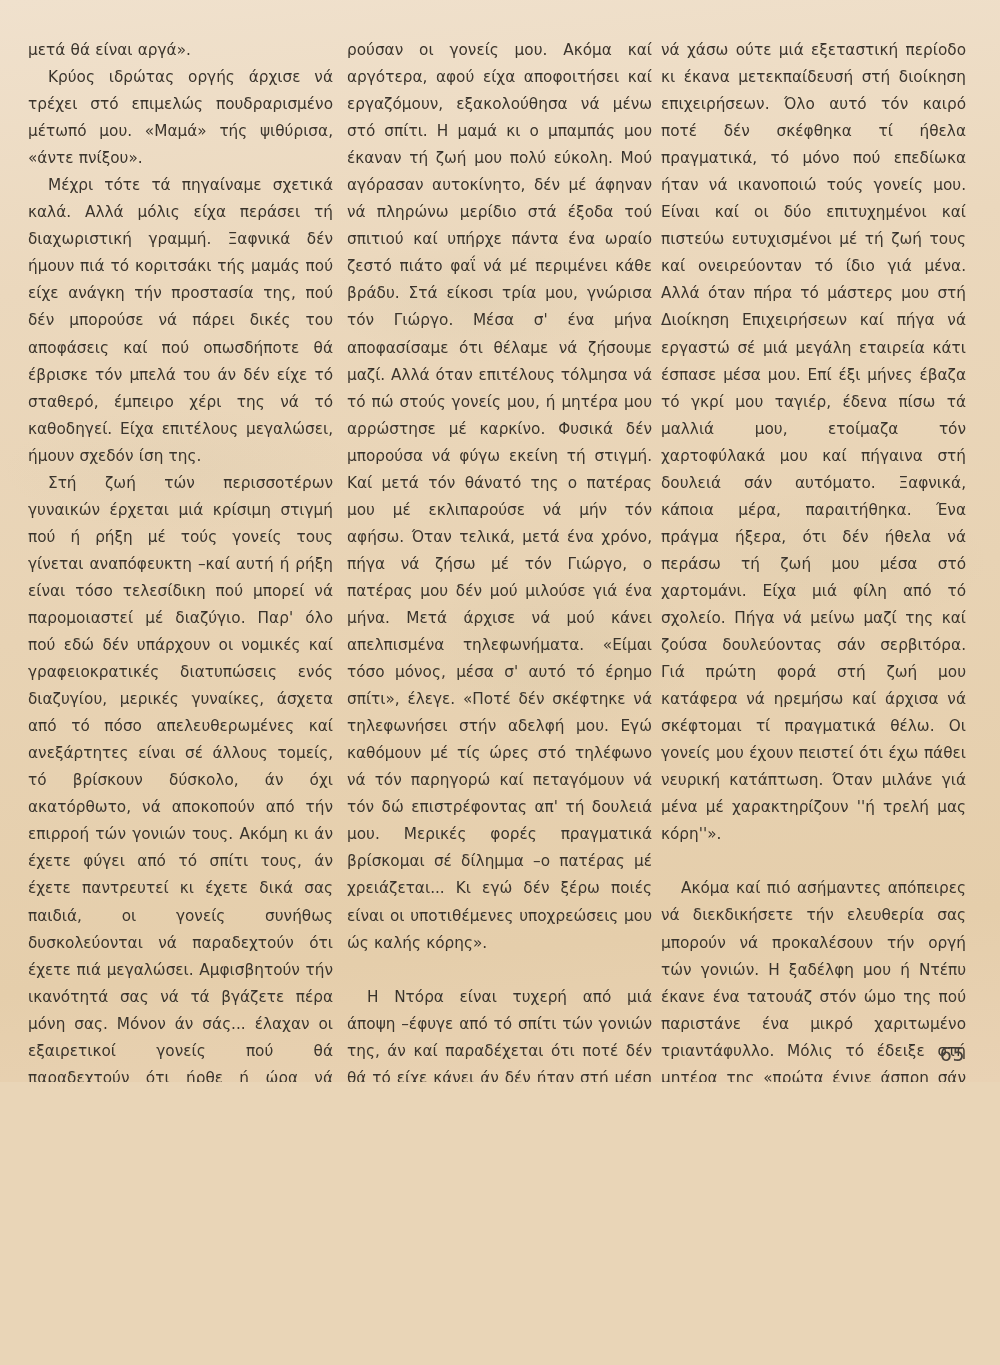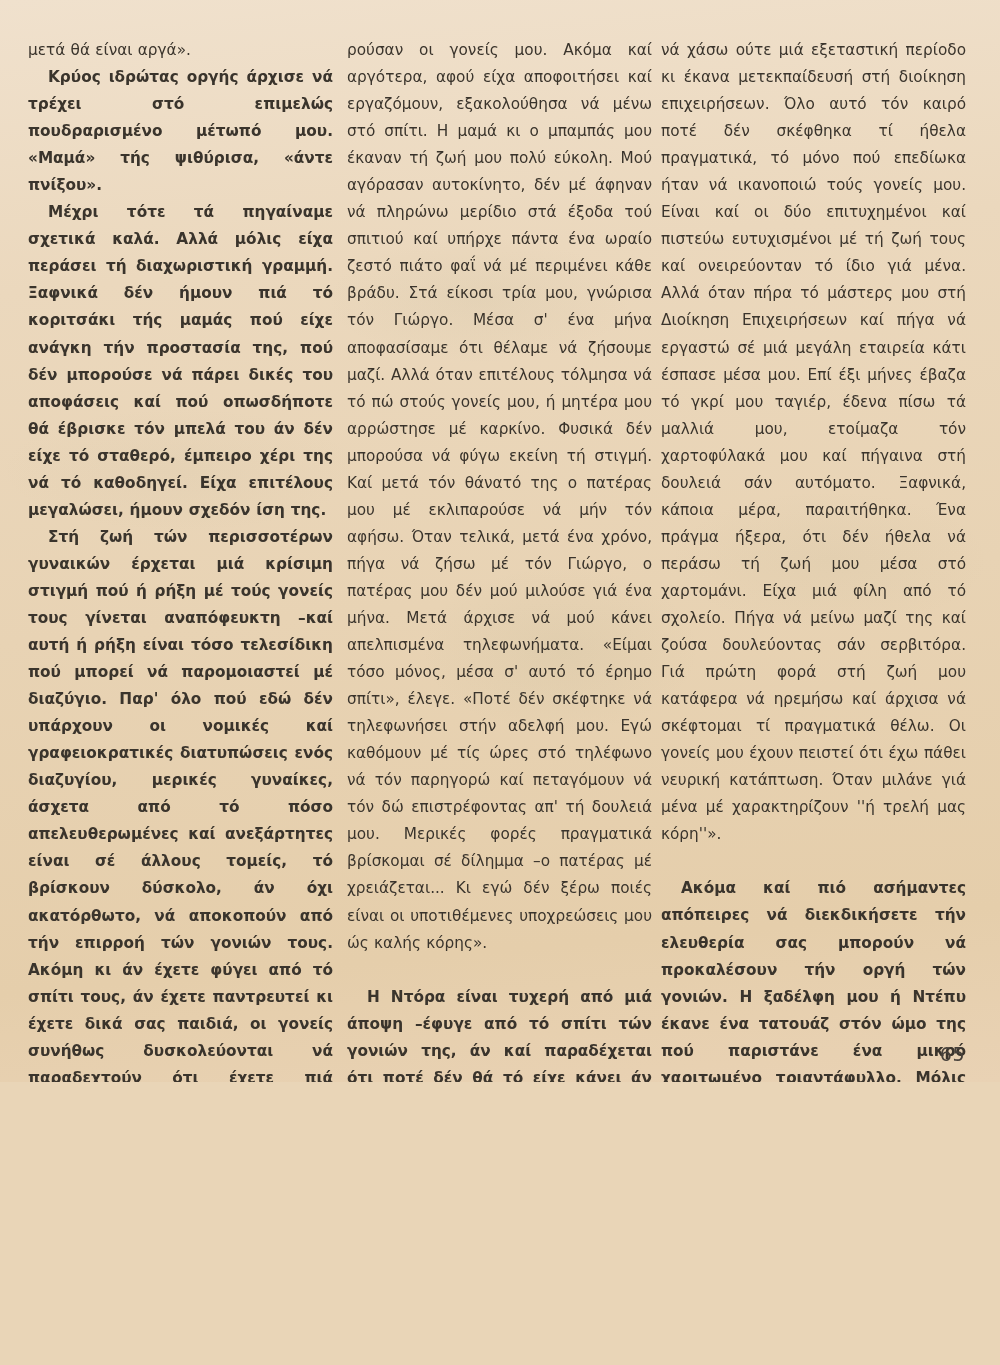--- a/index.html
+++ b/index.html
@@ -19,21 +19,21 @@
       linear-gradient(175deg,#f0e1cd 0%,#ebd8bd 25%,#e8d3b4 55%,#e5ceab 85%,#e9d2b4 100%);
   }
   .col{
     position:absolute;top:37px;width:305px;
     text-align:justify;
     font-size:15.3px;line-height:27.05px;
     color:#3a342c;
     word-spacing:0.4px;
   }
   .col p{margin:0;}
-  .col p.ind{text-indent:20px;font-weight:bold;}
+  .col p.ind{text-indent:20px;}
   .col .sp{margin-top:27px;}
   .i{}
   .page-number{
     position:absolute;right:35px;bottom:17px;
     font-size:19px;color:#46403a;letter-spacing:0.5px;
   }
   .arrow-wrap{position:absolute;left:903px;top:1305px;width:42px;height:16px;}
   .arrow-shaft{position:absolute;left:0;top:6.5px;width:32px;height:3.6px;background:#2c2822;}
   .arrow-head{
     position:absolute;left:30px;top:0;width:0;height:0;

